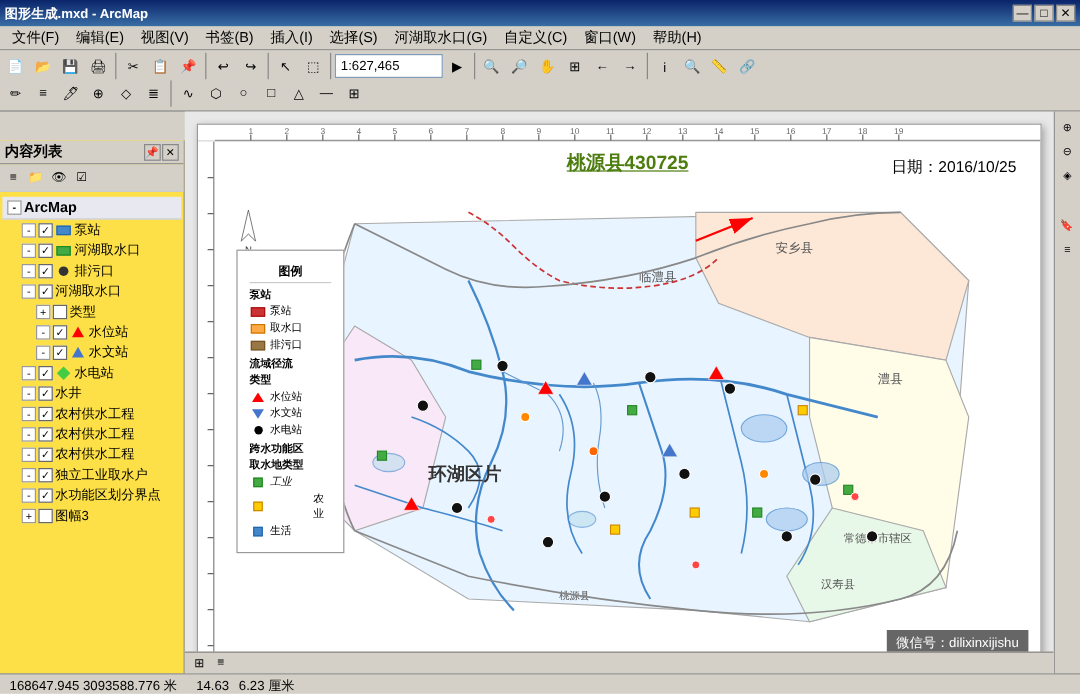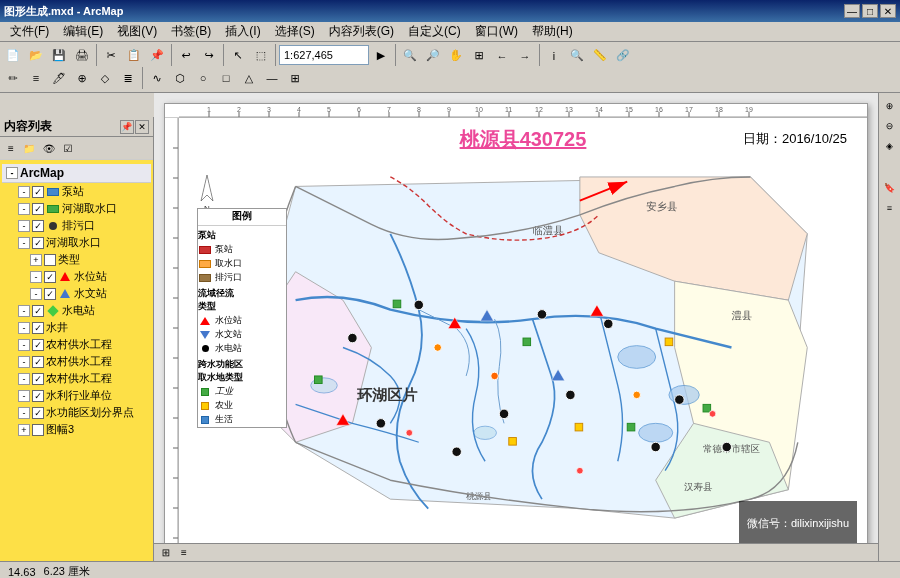--- a/index.html
+++ b/index.html
@@ -177,21 +177,21 @@
     .map-content {
       position: absolute;
       top: 14px; left: 14px; right: 0; bottom: 0;
       overflow: hidden;
     }
 
     
     .map-title {
       position: absolute;
       top: 8px; left: 50%; transform: translateX(-50%);
-      font-size: 20px; font-weight: bold; color: #ec4899;
+      font-size: 16px; font-weight: bold; color: #4d7c0f;
       white-space: nowrap; text-decoration: underline;
       font-family: 'SimHei', 'Microsoft YaHei', sans-serif;
     }
     .map-date {
       position: absolute;
       top: 12px; right: 20px;
       font-size: 13px;
       font-family: 'SimHei', 'Microsoft YaHei', sans-serif;
     }
 
@@ -200,21 +200,21 @@
       position: absolute;
       top: 0; left: 0; right: 0; bottom: 0;
     }
 
     
     .legend-box {
       position: absolute;
       top: 55px; left: 18px;
       background: white;
       border: 1px solid #999;
-      padding: 0;
+      padding: 10px;
       font-size: 9px;
       width: 90px;
       font-family: 'SimSun', Arial, sans-serif;
     }
     .legend-title {
       font-size: 10px; font-weight: bold; text-align: center; margin-bottom: 3px;
       border-bottom: 1px solid #ccc; padding-bottom: 2px;
     }
     .legend-section-title {
       font-size: 9px; font-weight: bold; margin-top: 3px; margin-bottom: 1px;
@@ -230,21 +230,21 @@
     .leg-triangle-blue-down { width: 0; height: 0; border-left: 5px solid transparent; border-right: 5px solid transparent; border-top: 8px solid #4477cc; }
     .leg-dot-black { width: 7px; height: 7px; border-radius: 50%; background: black; }
     .leg-square-green { width: 8px; height: 8px; background: #44aa44; border: 1px solid #228822; }
 
     
     .watermark {
       position: absolute;
       bottom: 10px; right: 10px;
       background: rgba(0,0,0,0.6);
       color: white; font-size: 11px;
-      padding: 15px 8px;
+      padding: 3px 8px;
       font-family: 'SimHei', Arial, sans-serif;
     }
 
     
     .layers-header {
       display: flex; align-items: center; gap: 2px; padding: 2px 4px;
       background: #e8e8f0; border-bottom: 1px solid #ccc; font-weight: bold; font-size: 12px;
     }
   </style>
 </head>
@@ -259,21 +259,21 @@
   </div>
 </div>
 
 <div class="menu-bar">
   <span class="menu-item">文件(F)</span>
   <span class="menu-item">编辑(E)</span>
   <span class="menu-item">视图(V)</span>
   <span class="menu-item">书签(B)</span>
   <span class="menu-item">插入(I)</span>
   <span class="menu-item">选择(S)</span>
-  <span class="menu-item">内容列表(G)</span>
+  <span class="menu-item">河湖取水口(G)</span>
   <span class="menu-item">自定义(C)</span>
   <span class="menu-item">窗口(W)</span>
   <span class="menu-item">帮助(H)</span>
 </div>
 
 <div class="toolbars">
   <div class="toolbar-row">
     <div class="tb-btn">📄</div>
     <div class="tb-btn">📂</div>
     <div class="tb-btn">💾</div>
@@ -418,21 +418,21 @@
         <span>农村供水工程</span>
       </div>
       <div class="layer-item layer-indent">
         <span class="expand-btn">-</span>
         <span class="checkbox checked"></span>
         <span>农村供水工程</span>
       </div>
       <div class="layer-item layer-indent">
         <span class="expand-btn">-</span>
         <span class="checkbox checked"></span>
-        <span>水利行业单位</span>
+        <span>独立工业取水户</span>
       </div>
       <div class="layer-item layer-indent">
         <span class="expand-btn">-</span>
         <span class="checkbox checked"></span>
         <span>水功能区划分界点</span>
       </div>
       <div class="layer-item layer-indent">
         <span class="expand-btn">+</span>
         <span class="checkbox"></span>
         <span>图幅3</span>
@@ -666,21 +666,21 @@
           <div class="legend-row">
             <div class="leg-icon">
                 <span class="leg-square-green"></span>
               </div>
             <span style="font-size:9px;font-style:italic;">工业</span>
           </div>
           <div class="legend-row">
             <div class="leg-icon" style="width:14px;height:10px;display:flex;align-items:center;">
               <span style="width:8px;height:8px;background:#ffcc00;border:1px solid #cc8800;display:inline-block;"></span>
             </div>
-            <span style="font-size:9px;">农业</span>
+            <span style="font-size:9px;margin-left:36px;">农业</span>
           </div>
           <div class="legend-row">
             <div class="leg-icon" style="width:14px;height:10px;display:flex;align-items:center;">
               <span style="width:8px;height:8px;background:#4488cc;border:1px solid #2266aa;display:inline-block;"></span>
             </div>
             <span style="font-size:9px;">生活</span>
           </div>
         </div>
 
         <div class="watermark">
@@ -700,17 +700,20 @@
     <div class="tb-btn" style="width:18px;height:18px;font-size:9px;">⊖</div>
     <div class="tb-btn" style="width:18px;height:18px;font-size:9px;">◈</div>
     <div style="height:20px;"></div>
     <div class="tb-btn" style="width:18px;height:18px;font-size:9px;">🔖</div>
     <div class="tb-btn" style="width:18px;height:18px;font-size:9px;">≡</div>
   </div>
 </div>
 
 <div class="status-bar">
   <div class="status-item">
+    <span>168647.945  3093588.776 米</span>
+  </div>
+  <div class="status-item">
     <span>14.63</span>
     <span> </span>
     <span>6.23 厘米</span>
   </div>
 </div>
 
 </body></html>

